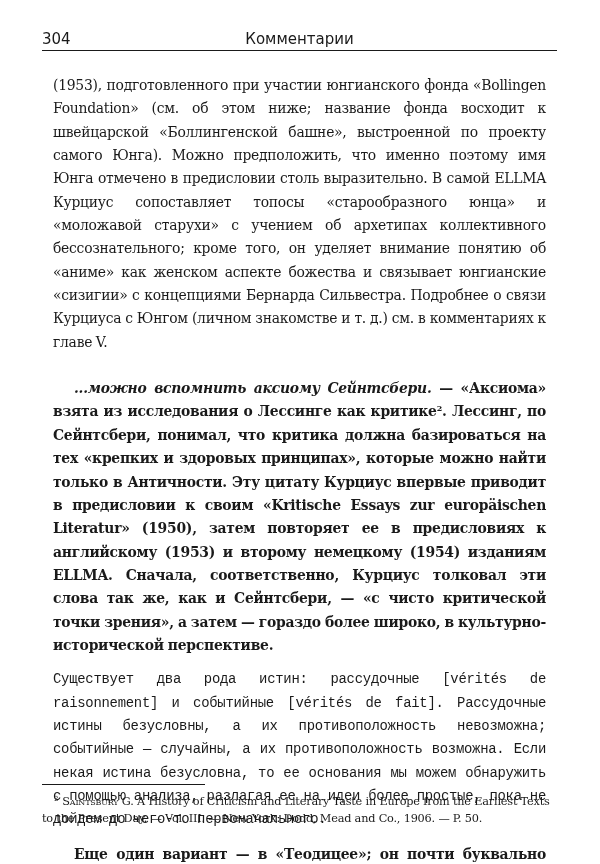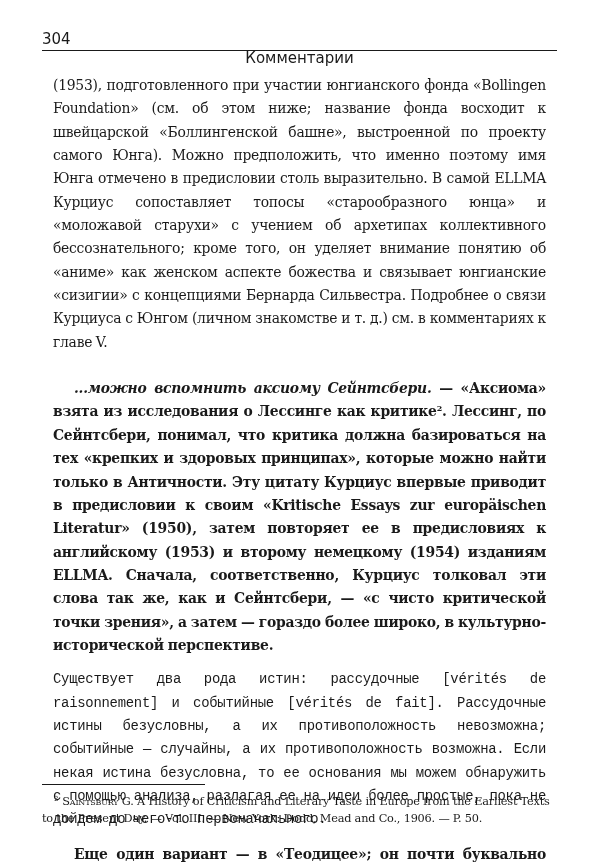--- a/index.html
+++ b/index.html
@@ -37,21 +37,20 @@
     left: 0;
     top: 0;
     font-weight: normal;
   }
   .running-head .title {
     position: absolute;
     left: 0;
     right: 0;
     top: 0;
     text-align: center;
-    margin-top: 19px;
   }
   .body-text {
     position: absolute;
     top: 63px;
     left: 0;
     width: 515px;
     font-size: 13.9px;
     line-height: 23.35px;
     text-align: justify;
     hyphens: manual;

